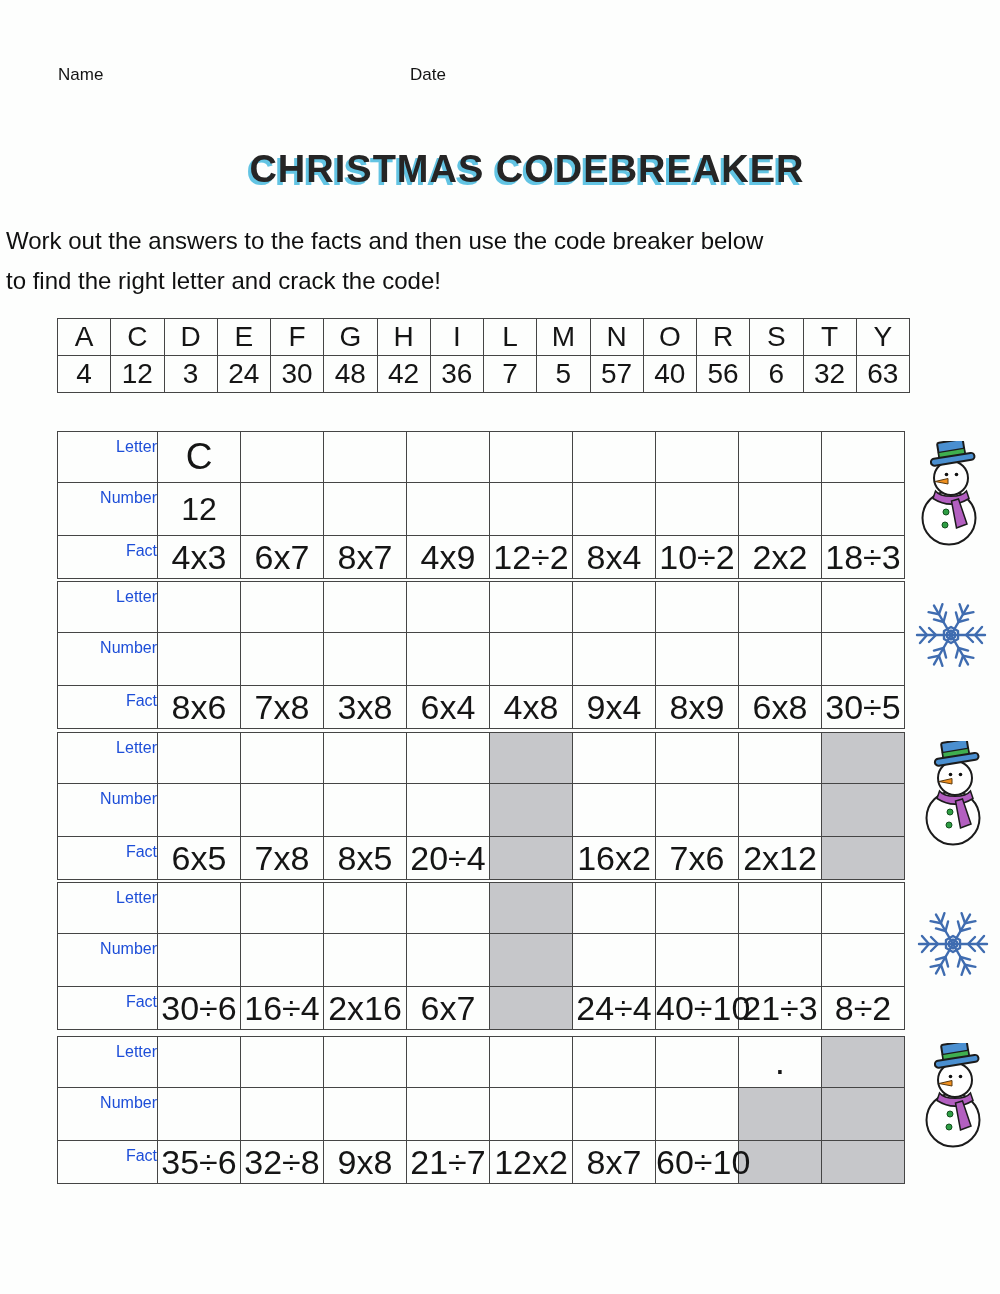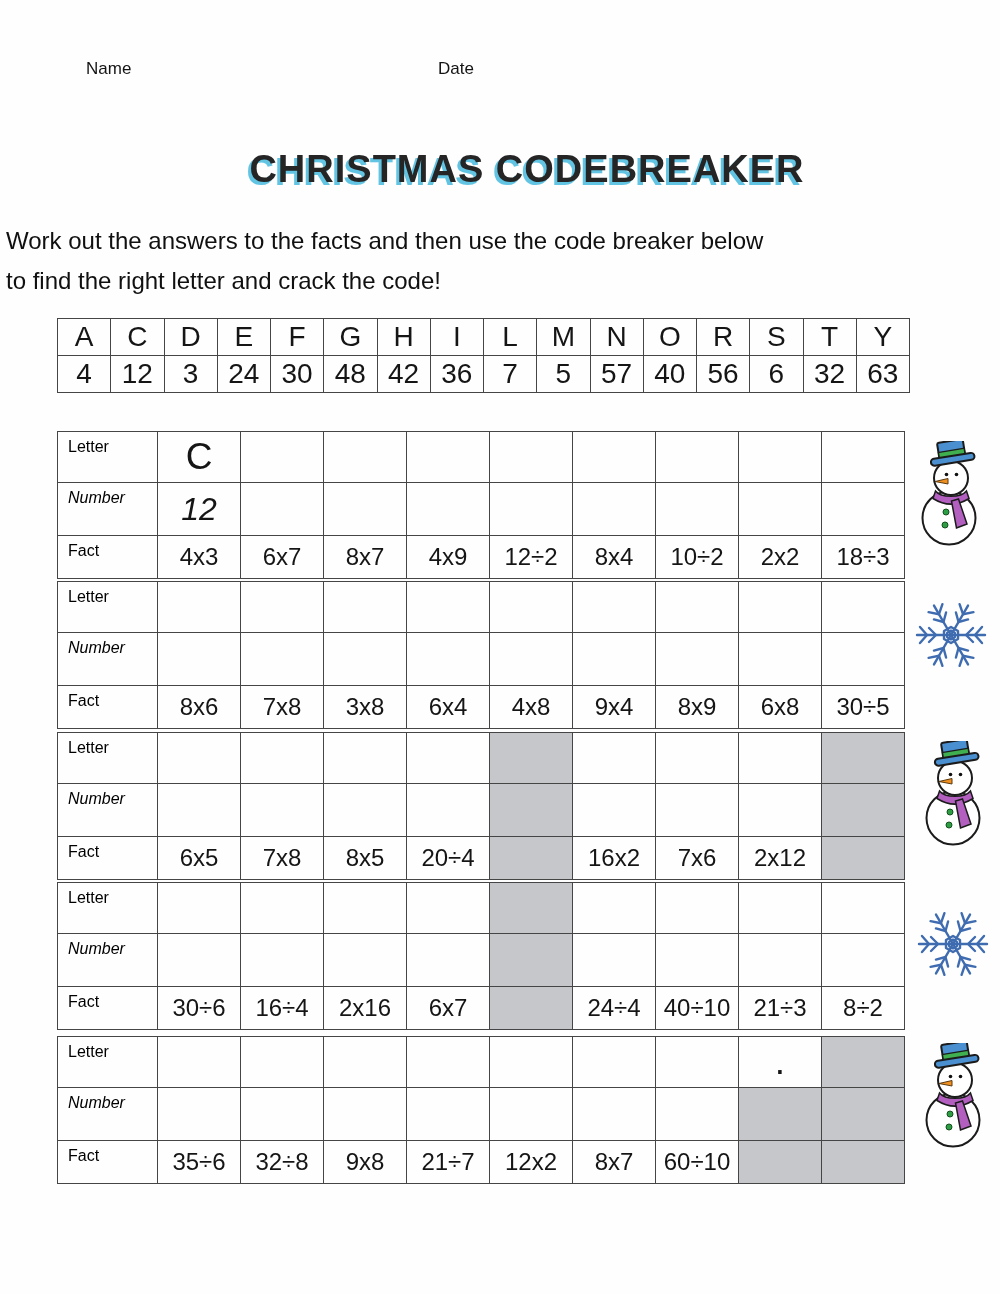--- a/index.html
+++ b/index.html
@@ -1,20 +1,20 @@
 <!DOCTYPE html>
 <html style="--title-text: #252525; --title-shadow: #62c4e3; --shaded-cell: #c6c7ca; --table-border: #454545; --snowflake-blue: #3f6cb0; --snowman-hat-blue: #4a8fd0; --snowman-band-green: #3faf4f; --snowman-scarf-purple: #b35fc0; --snowman-nose-orange: #f09020; --snowman-button-green: #2e9e44;"><head>
 <meta charset="utf-8">
 <style>
   html,body{margin:0;padding:0;background:#ffffff;}
   .page{
     position:relative;width:1000px;height:1294px;background:#fdfefd;
     font-family:"Liberation Sans",sans-serif;color:#1a1a1a;overflow:hidden;
   }
-  .meta-label{position:absolute;top:59px;font-size:17px;color:#141414;margin-left:28px;}
+  .meta-label{position:absolute;top:65px;font-size:17px;color:#141414;}
   .name-label{left:58px;}
   .date-label{left:410px;}
 
   .title-line{
     position:absolute;left:0;width:100%;text-align:center;
     font-weight:bold;font-size:38px;letter-spacing:1px;
     color:var(--title-text,#252525);
     text-shadow:-3px 3px 0 var(--title-shadow,#62c4e3);
     white-space:nowrap;
   }
@@ -33,30 +33,30 @@
     border:1px solid #454545;height:36px;text-align:center;
     vertical-align:middle;font-size:28px;color:#151515;
   }
 
   .puzzle-block{position:absolute;left:57px;width:848px;}
   .pb0{top:431px;} .pb1{top:581px;} .pb2{top:732px;} .pb3{top:882px;} .pb4{top:1036px;}
 
   .ptable{width:848px;}
   .ptable td{border:1px solid #454545;}
   .ptable .lab{
-    width:89px;font-size:16px;color:#000000;text-align:left;
+    width:89px;font-size:16px;color:#1d4ed8;text-align:right;
     vertical-align:top;padding:6px 0 0 10px;
   }
   .ptable tr.letter-row td{height:44px;}
-  .ptable tr.number-row td{height:46px;font-style:italic;}
+  .ptable tr.number-row td{height:46px;}
   .ptable tr.fact-row td{height:36px;}
   .cell{text-align:center;vertical-align:middle;color:#151515;}
   .cell.letter{font-size:37px;}
   .cell.number{font-size:32px;}
-  .cell.fact{font-size:24px;}
+  .cell.fact{font-size:34px;}
   .shaded{background:var(--shaded-cell,#c6c7ca);}
 
   .deco{position:absolute;}
   .deco svg{display:block;width:100%;height:100%;}
   .snowman{width:62px;height:106px;}
   .snowflake{width:76px;height:76px;}
   .deco0{left:920px;top:441px;}
   .deco1{left:913px;top:597px;}
   .deco2{left:924px;top:741px;}
   .deco3{left:915px;top:906px;}

